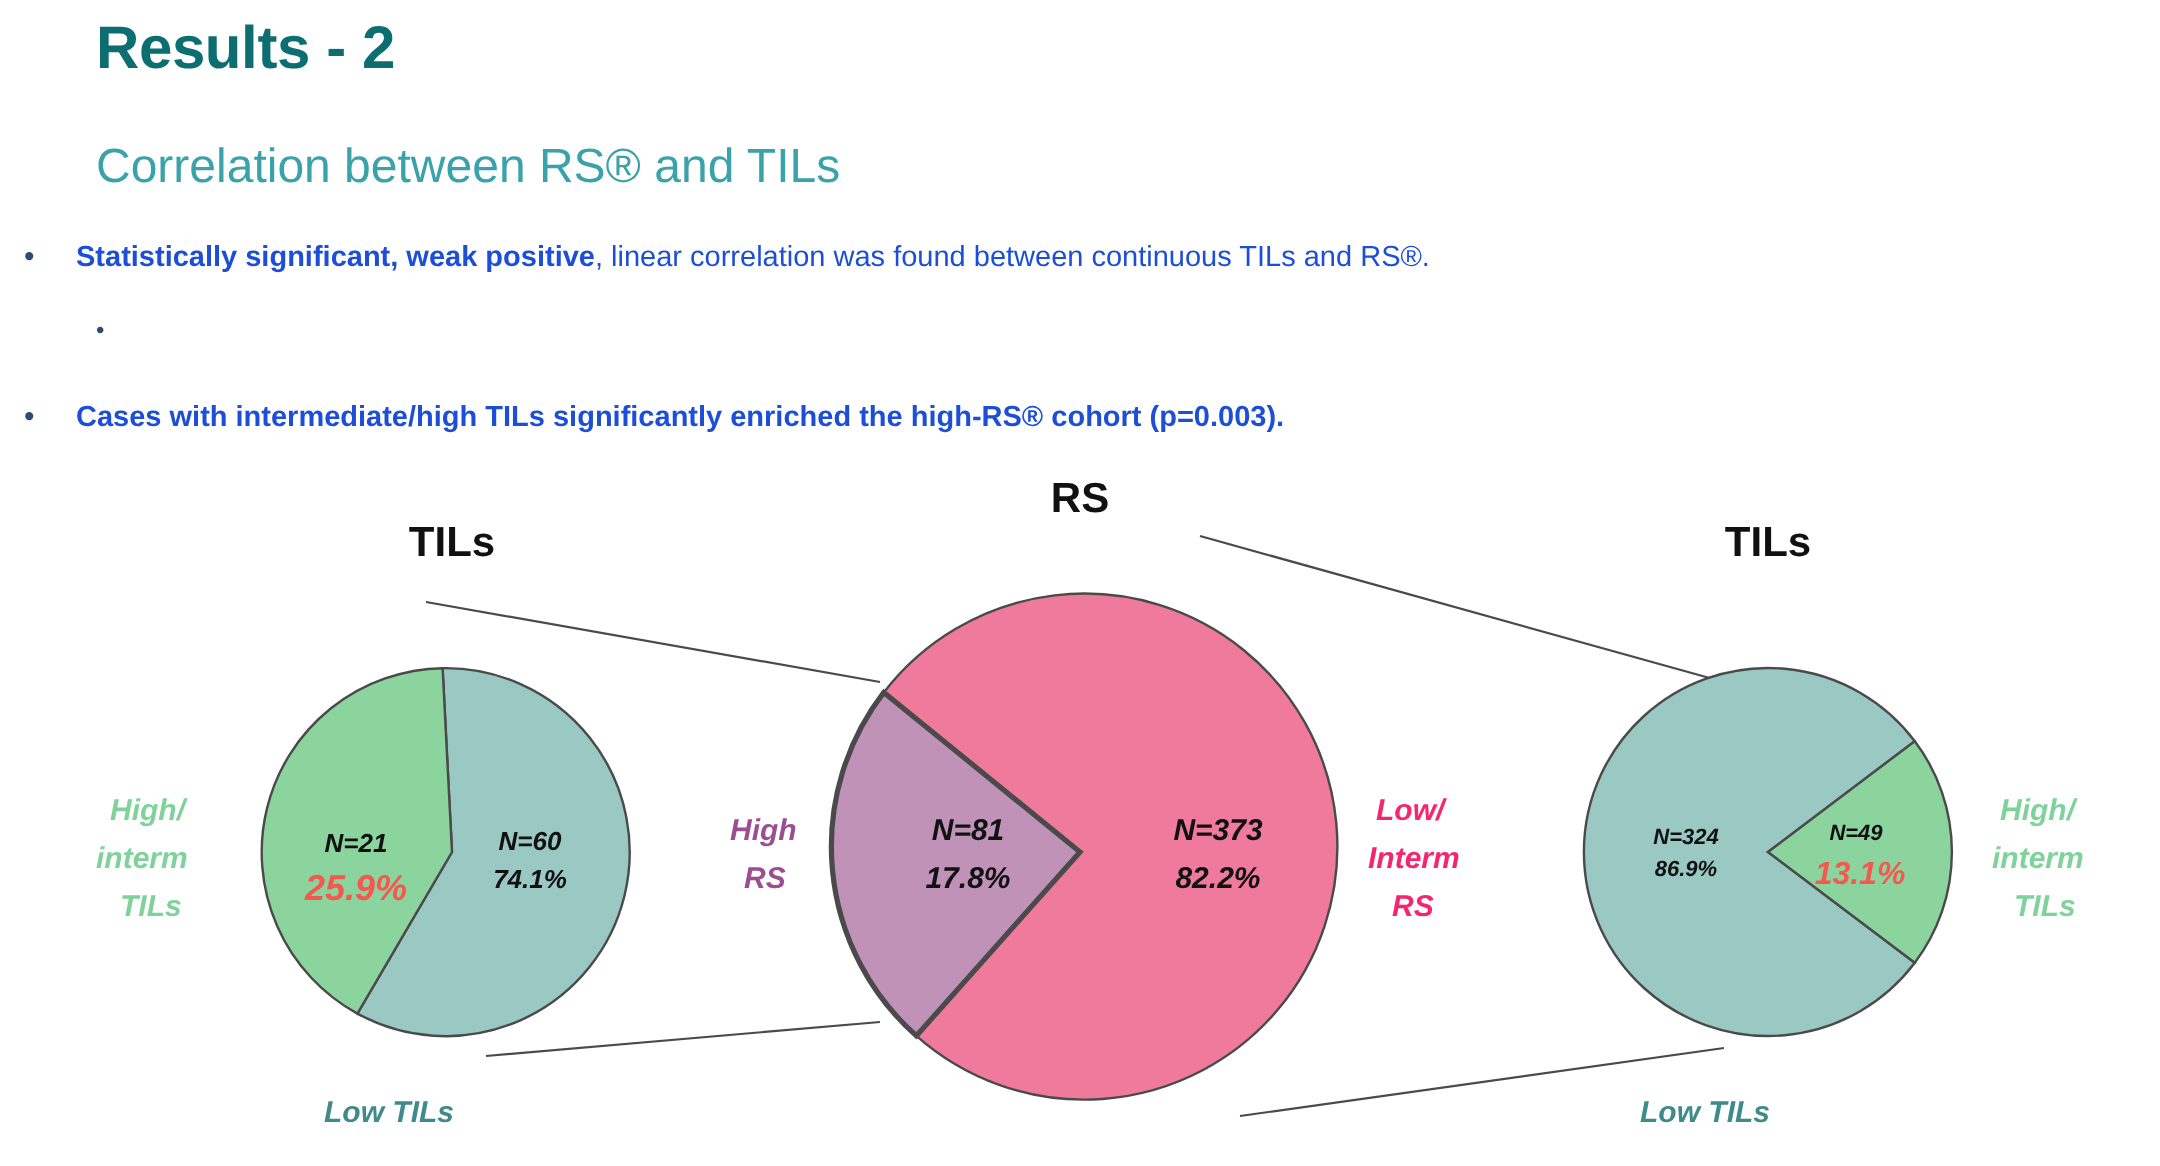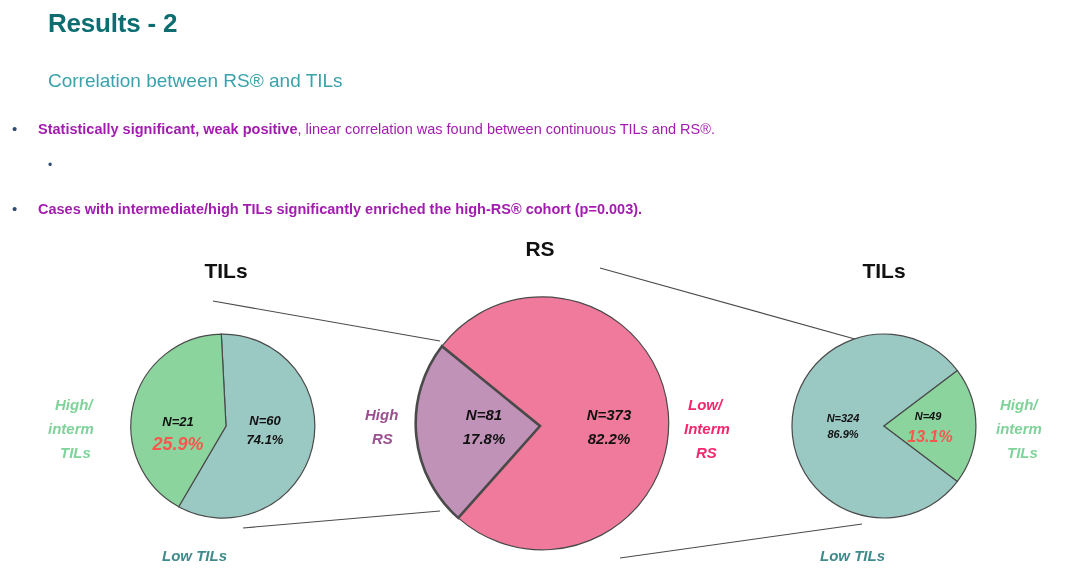--- a/index.html
+++ b/index.html
@@ -14,51 +14,51 @@
     overflow: hidden;
     font-family: "Liberation Sans", sans-serif;
     color: #1a1a1a;
   }
 
   
   #slide-title {
     position: absolute;
     left: 48px;
     top: 8px;
-    font-size: 26px;
+    font-size: 30px;
     font-weight: bold;
     color: #0d6e72;
     letter-spacing: -0.2px;
   }
   #slide-subtitle {
     position: absolute;
     left: 48px;
     top: 70px;
-    font-size: 19px;
+    font-size: 24px;
     font-weight: normal;
     color: #3aa2ab;
   }
 
   
   .bullet-row {
     position: absolute;
     display: flex;
     align-items: flex-start;
   }
   .bullet-mark {
     color: #2c4c75;
     flex: 0 0 auto;
     line-height: 1;
   }
   .bullet-l1 { left: 12px; font-size: 14.5px; }
   .bullet-l1 .bullet-mark { font-size: 15px; width: 26px; padding-top: 1px; }
   .bullet-l2 { left: 48px; font-size: 13px; }
   .bullet-l2 .bullet-mark { font-size: 12px; width: 30px; padding-top: 1px; }
 
-  .bullet-text { color: #a21caf; line-height: 1.25; }
+  .bullet-text { color: #1d4ed8; line-height: 1.25; }
   .bold { font-weight: bold; }
 
   #bullet-1 { top: 120px; }
   #bullet-1a { top: 158px; }
   #bullet-2 { top: 200px; }
 
   
   #figure {
     position: absolute;
     left: 0;

